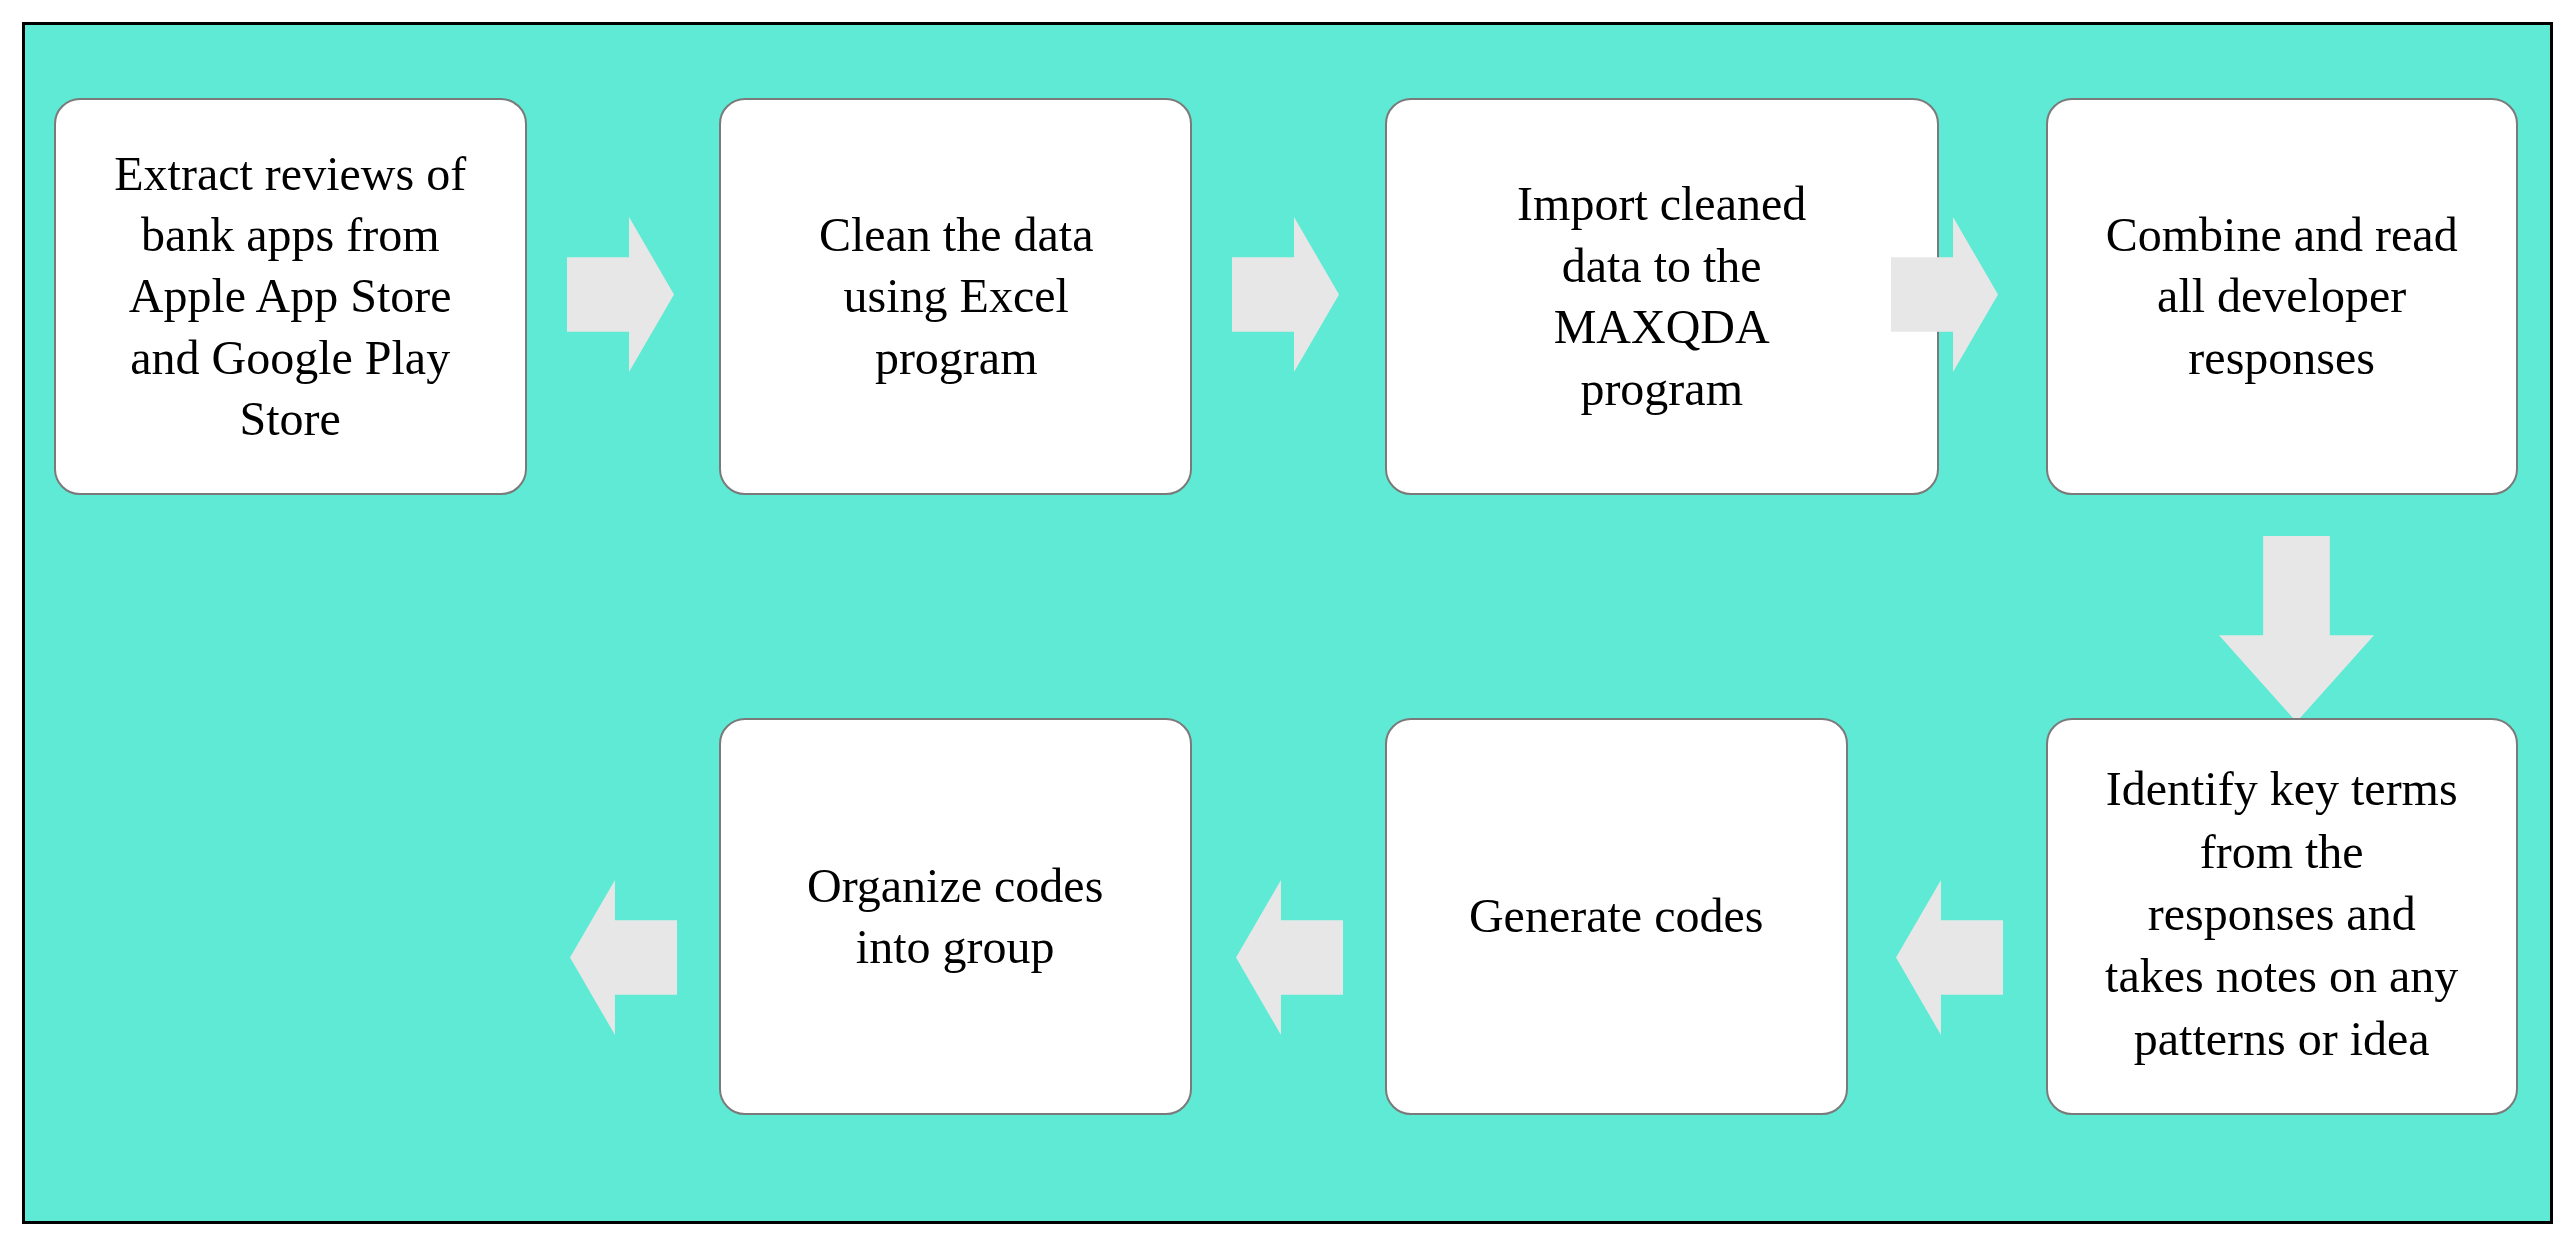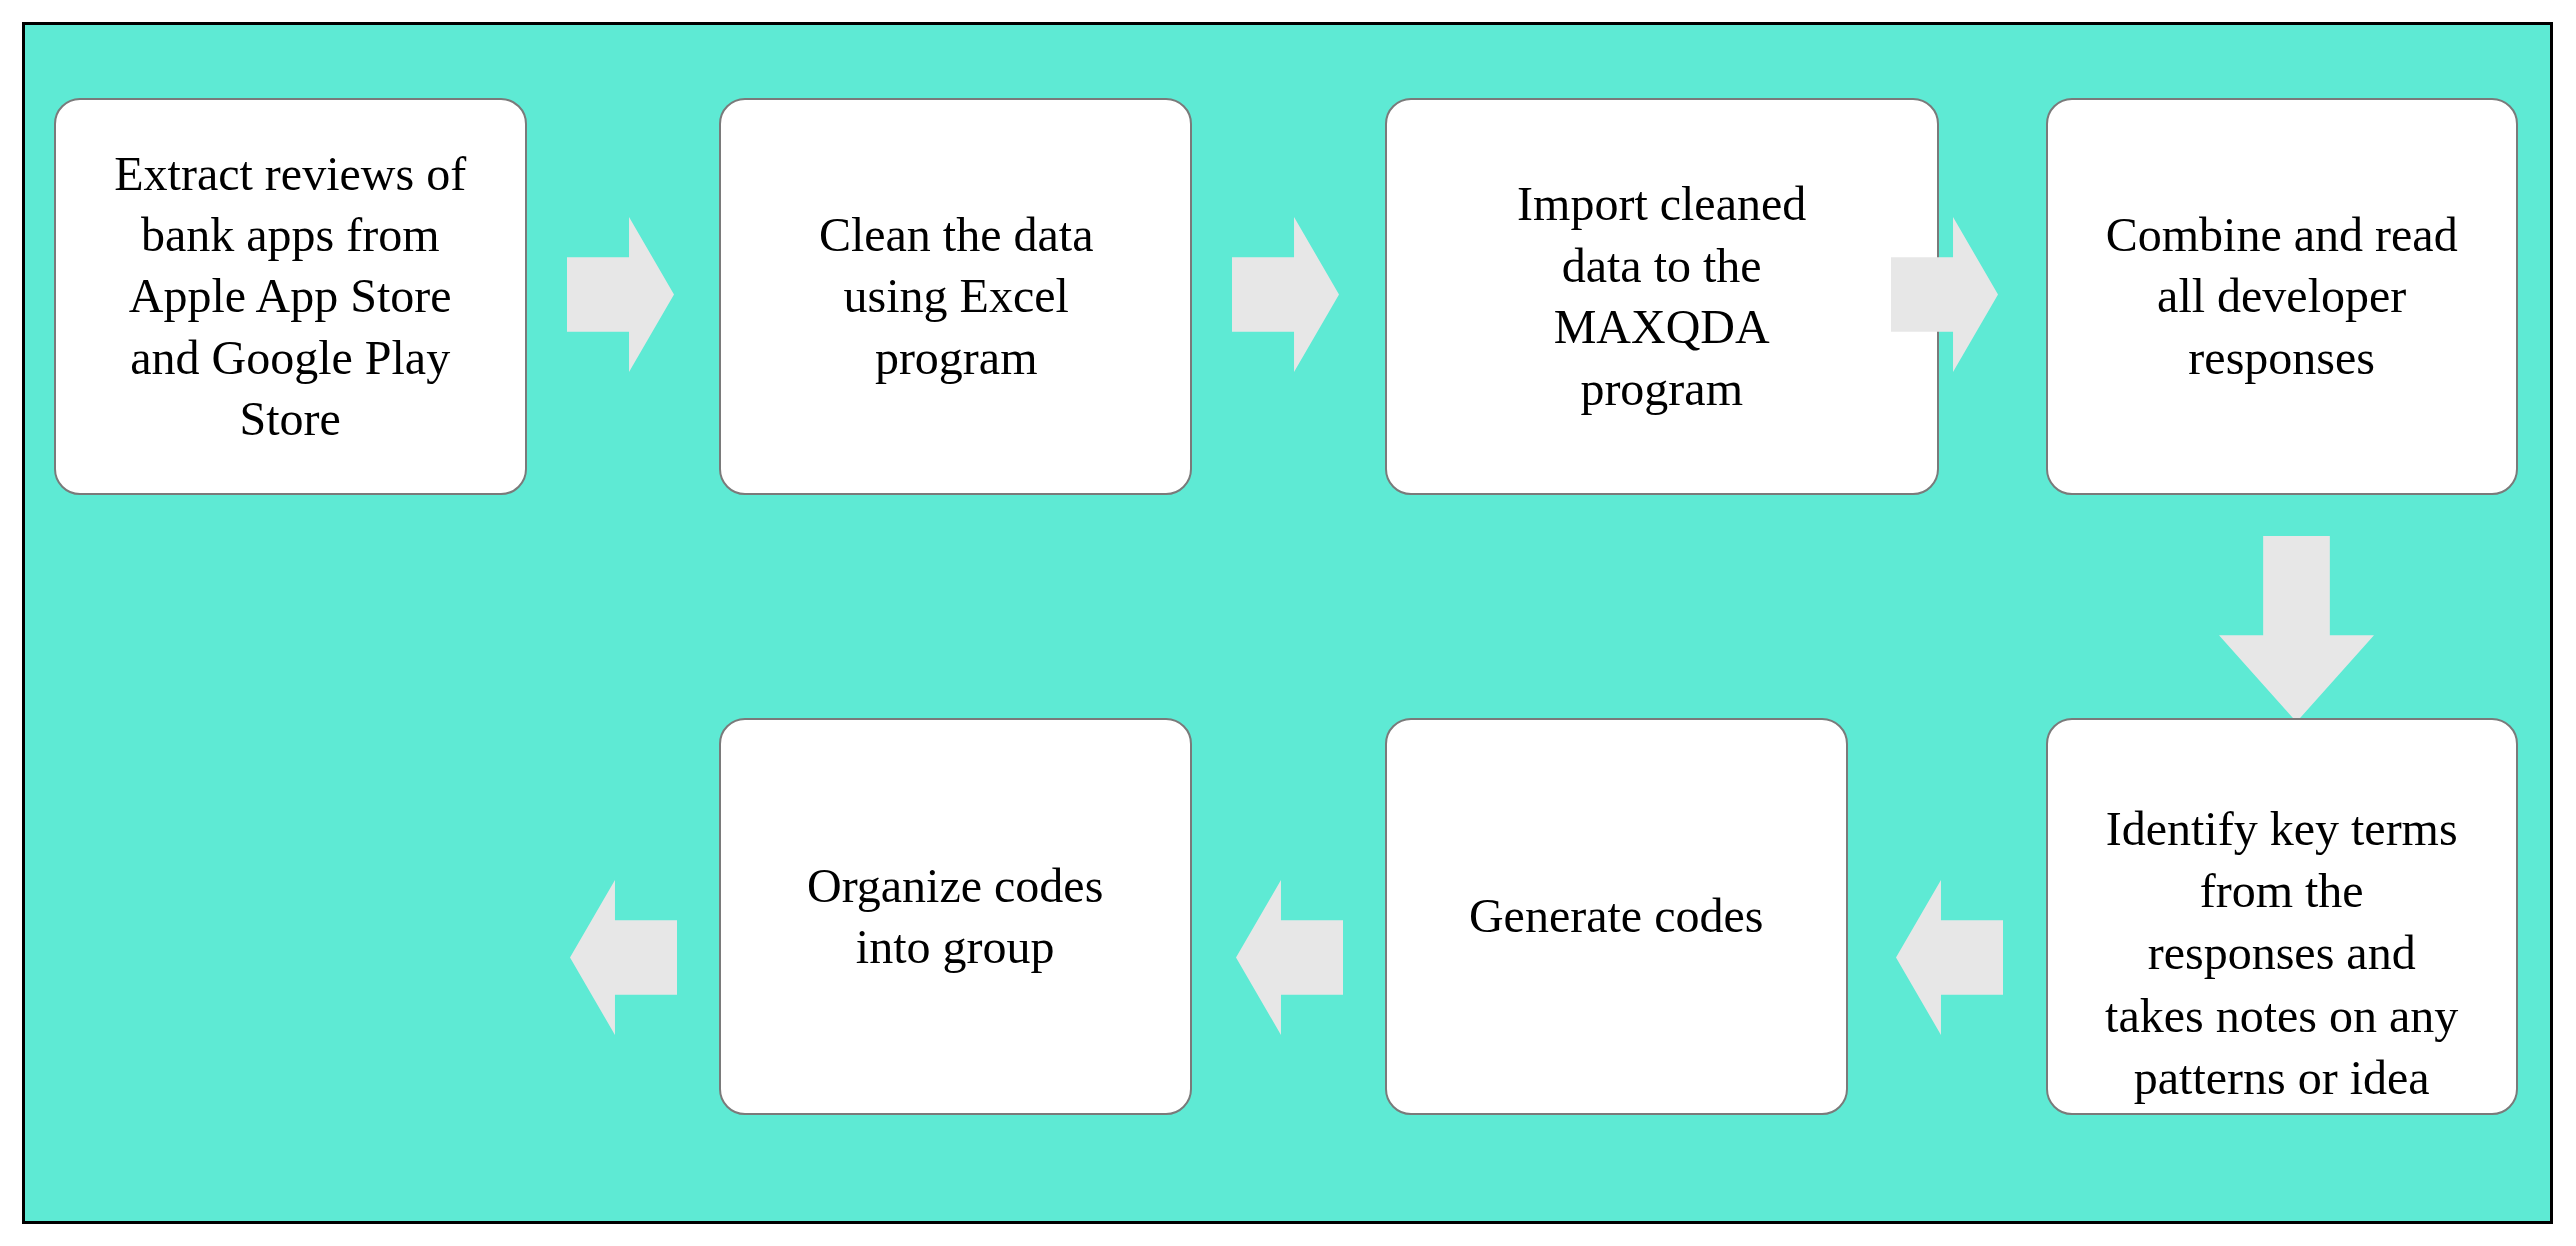--- a/index.html
+++ b/index.html
@@ -42,21 +42,21 @@
     font-weight: 400;
     padding: 3.1px 14px;
   }
   .node-box .node-text {
     display: block;
     width: 100%;
     white-space: pre-line;
   }
   .node-box.overflow-text {
     overflow: visible;
-    align-items: flex-end;
+    align-items: center;
     padding-top: 10px;
   }
   .node-box.overflow-text .node-text {
     margin-top: -10.8px;
     line-height: 1.30;
   }
 
   
   .arrow {
     position: absolute;

